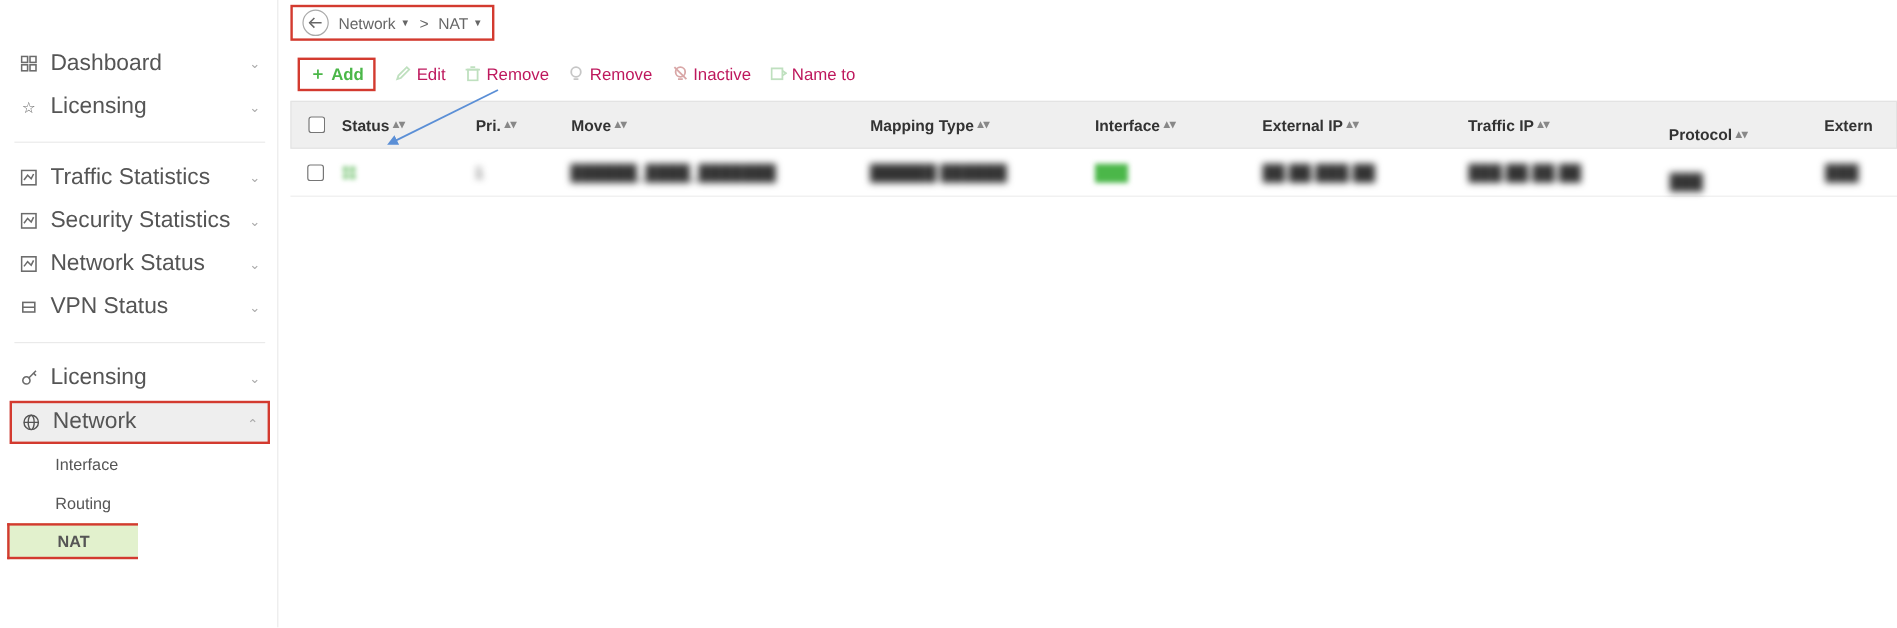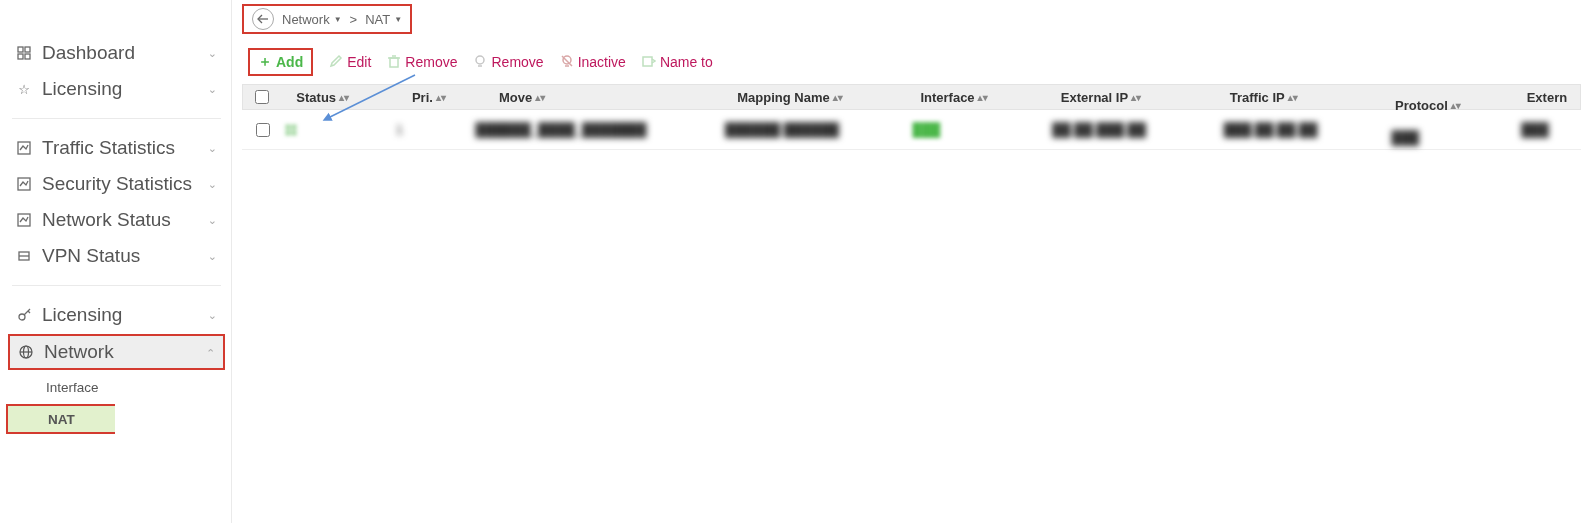--- a/index.html
+++ b/index.html
@@ -142,24 +142,23 @@
     width: 100px; height: 60px;
     pointer-events:none;
   }
   .arrow-annotation svg { width:100%; height:100%; }
   
   .tbl-wrap { margin-top:2px; }
   .tbl-head {
     display:flex; 
     background:#efefef;
     border:1px solid #e3e3e3;
-    height:26px;
+    height:40px;
     font-size:13px;
     color:#333;
-    gap:16px;
   }
   .th, .td { display:flex;align-items:center; }
   .col-check { width:42px; justify-content:center;}
   .col-status{ width:112px;}
   .col-pri   { width:80px;}
   .col-name  { width:250px;}
   .col-map   { width:188px;}
   .col-iface { width:140px;}
   .col-ext   { width:172px;}
   .col-int   { width:168px;}
@@ -279,20 +278,23 @@
             <line x1="1" y1="7" x2="13" y2="7"></line>
         </svg>
       </span>
       <span class="si-label">Network</span>
       <span class="chev">⌄</span>
     </div>
 
     <div class="sub-item">
       <span>Interface</span>
     </div>
+    <div class="sub-item">
+      <span>Routing</span>
+    </div>
     <div class="sub-item nat">
       <span>NAT</span>
     </div>
   </aside>
 
   <main class="main">
     <div class="crumb-box">
       <span class="crumb-back">
         <svg width="12" height="12" viewBox="0 0 12 12" fill="none" stroke="#666" stroke-width="1.3">
           <line x1="11" y1="6" x2="2" y2="6"></line>
@@ -389,21 +391,21 @@
           </div>
         <div class="th bold col-pri">
           <span>Pri.</span>
             <span class="sort">▴▾</span>
           </div>
         <div class="th bold col-name">
           <span>Move</span>
             <span class="sort">▴▾</span>
           </div>
         <div class="th bold col-map">
-          <span>Mapping Name</span>
+          <span>Mapping Type</span>
             <span class="sort">▴▾</span>
           </div>
         <div class="th bold col-iface">
           <span>Interface</span>
             <span class="sort">▴▾</span>
           </div>
         <div class="th bold col-ext">
           <span>External IP</span>
             <span class="sort">▴▾</span>
           </div>

